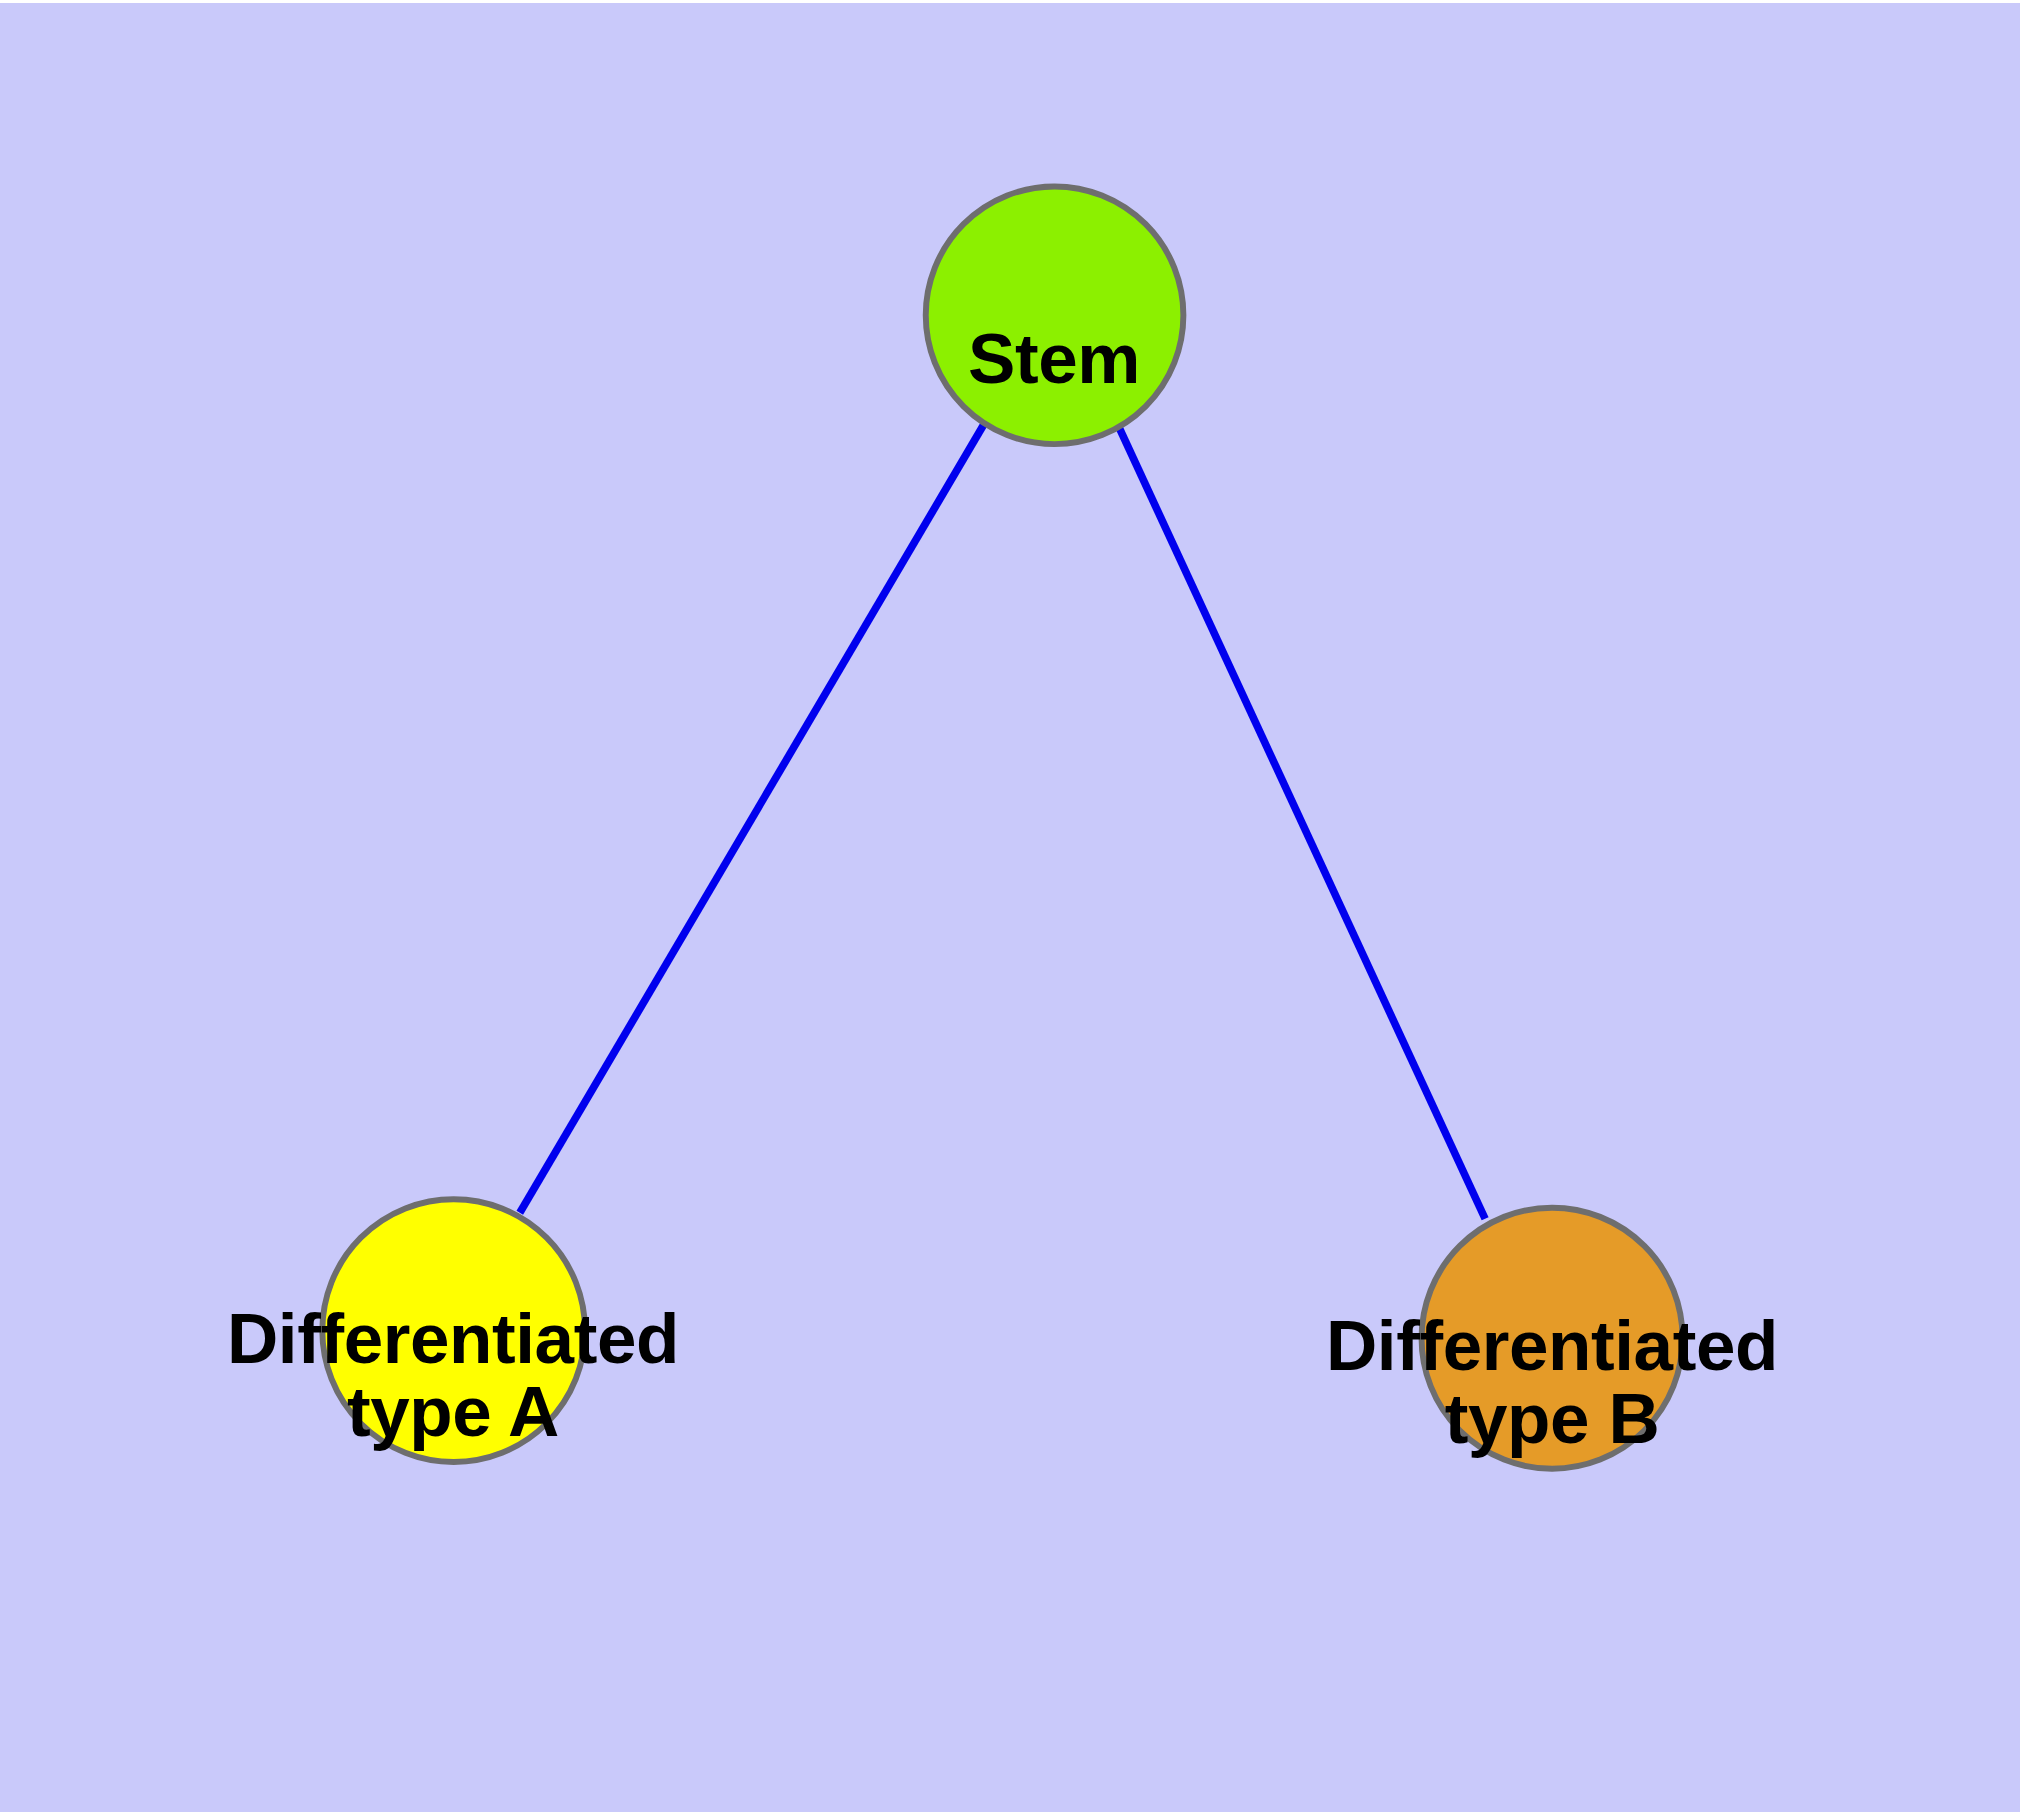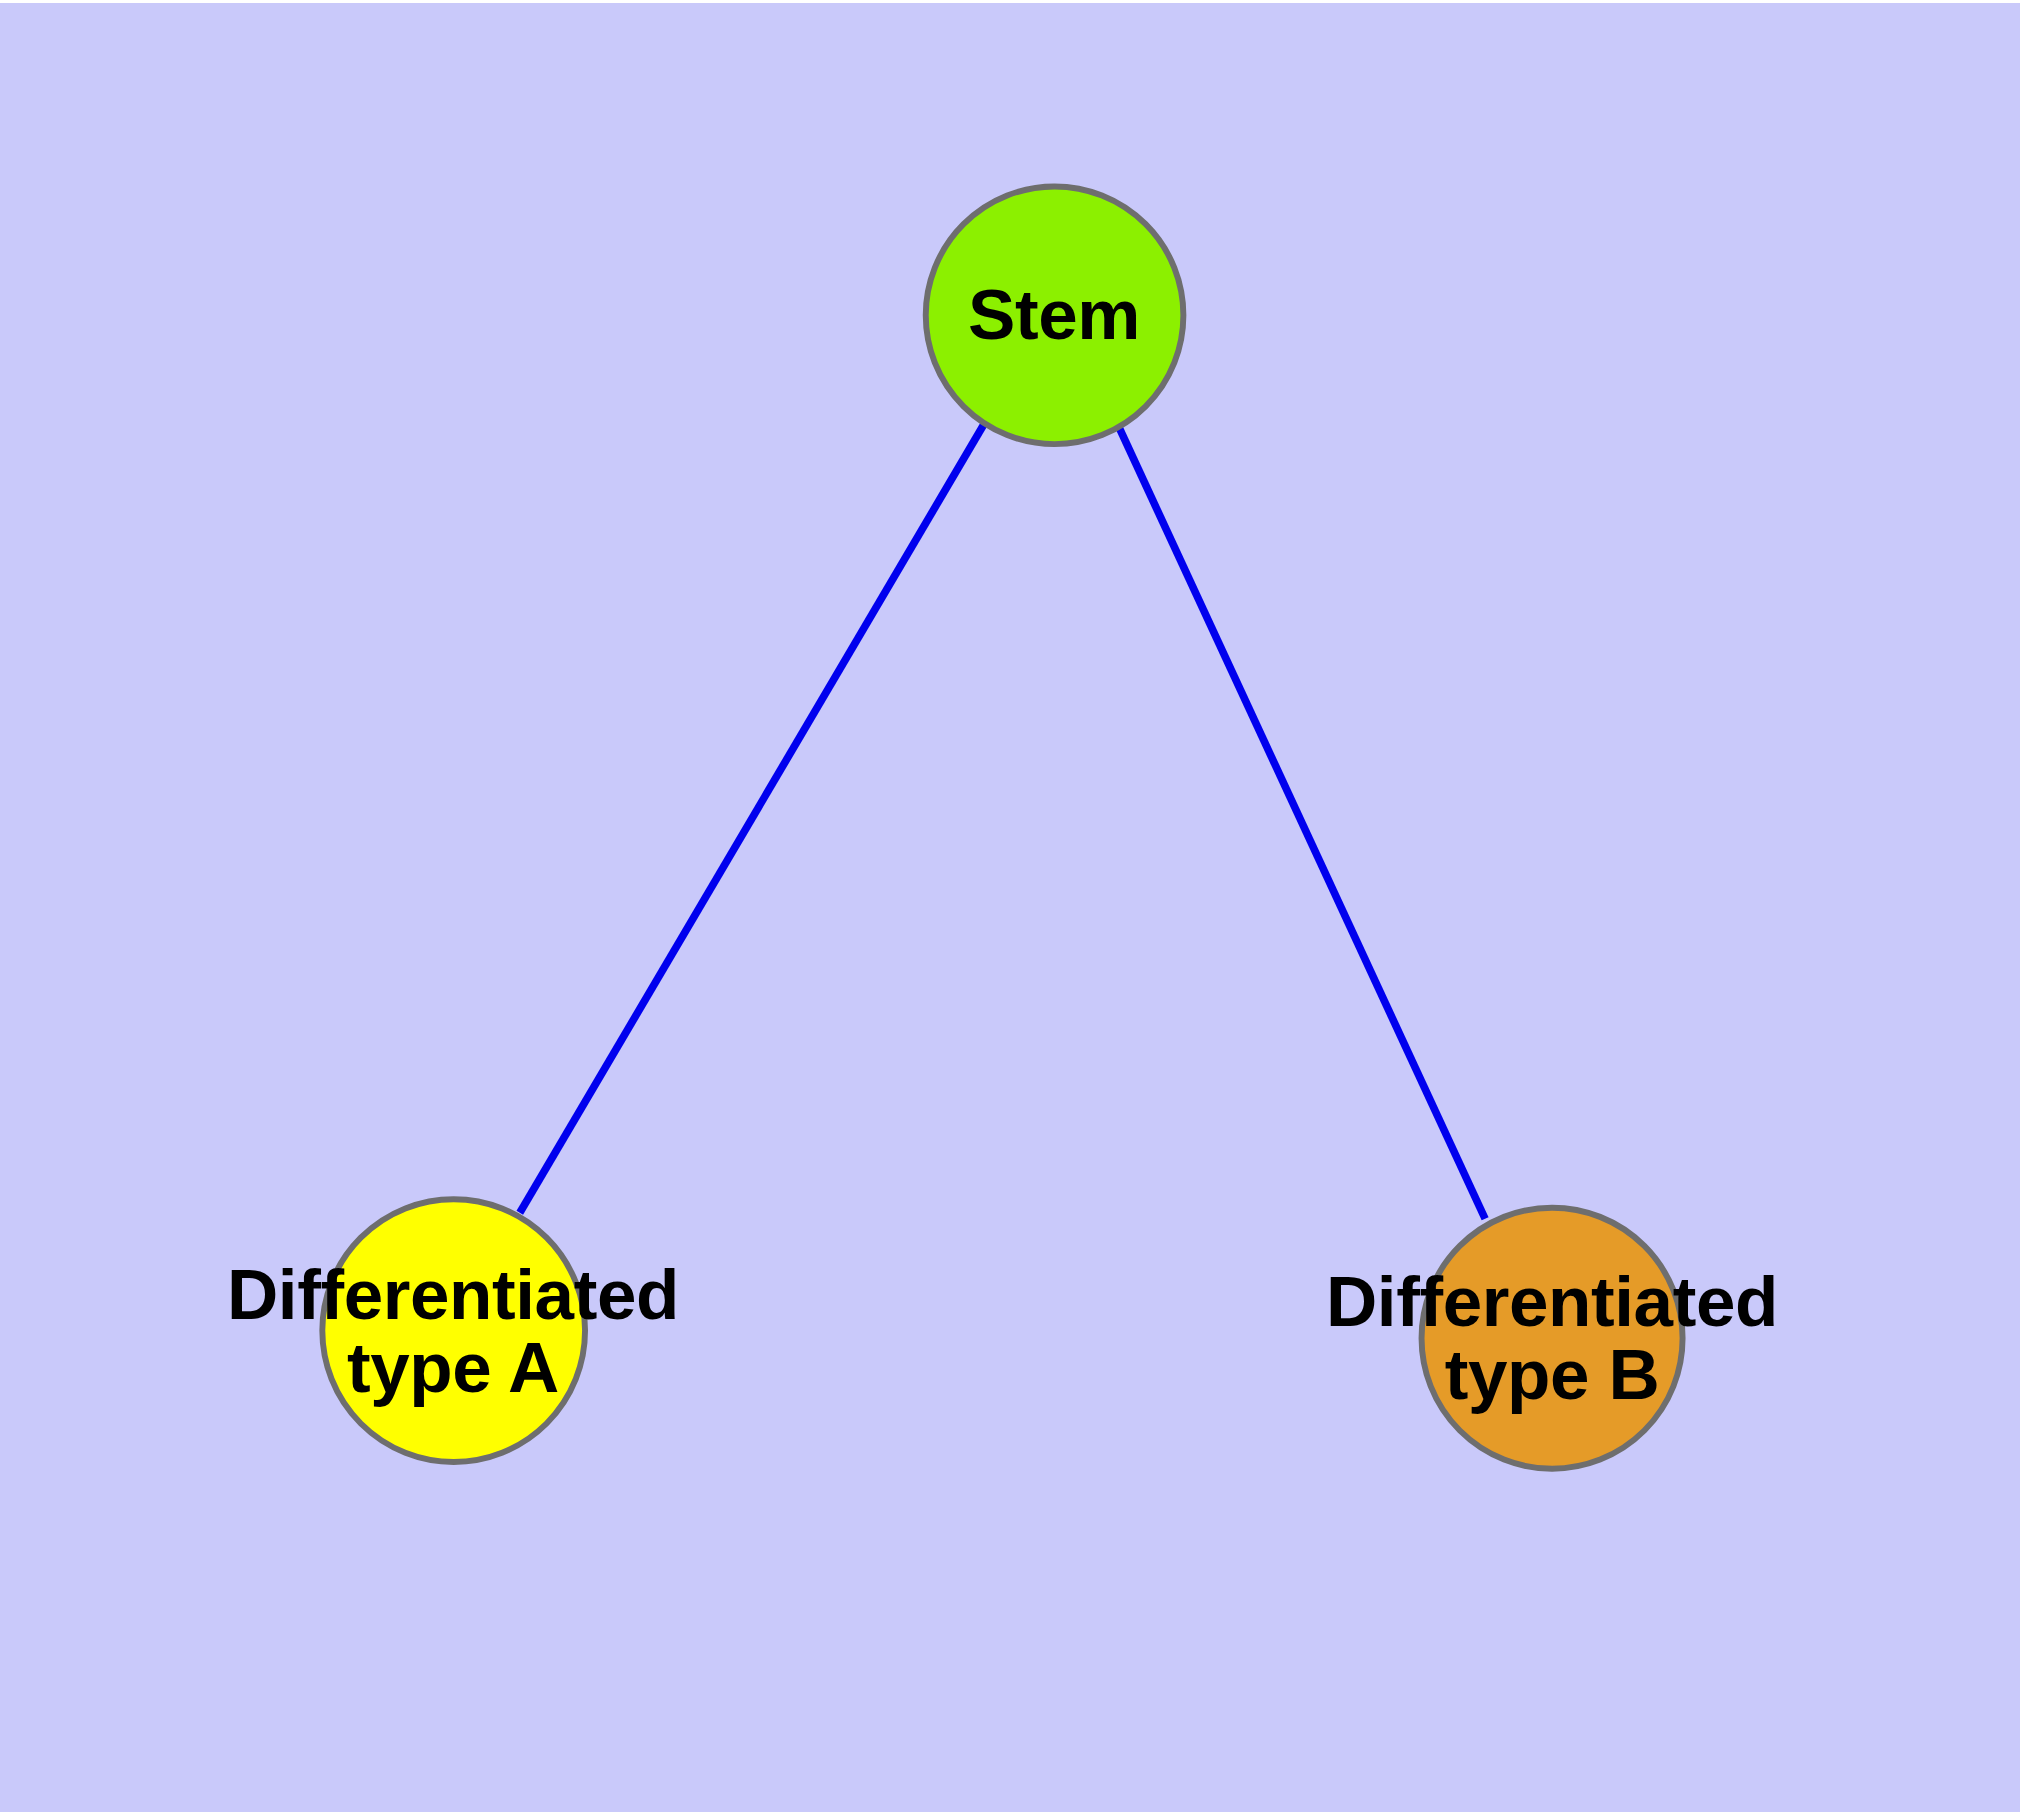--- a/index.html
+++ b/index.html
@@ -34,20 +34,21 @@
     position: absolute;
     color: #000000;
     font-weight: bold;
     font-size: 71px;
     line-height: 1.03;
     text-align: center;
     white-space: pre;
     transform: translate(-50%, -50%);
     pointer-events: none;
     letter-spacing: -0.4px;
+    margin-top: 44px;
   }
 </style>
 </head>
 <body>
 
 <div id="canvas">
 
   <div id="plot-bg"></div>
 
   <svg id="graph-svg" viewBox="0 0 2384 2138" xmlns="http://www.w3.org/2000/svg">

